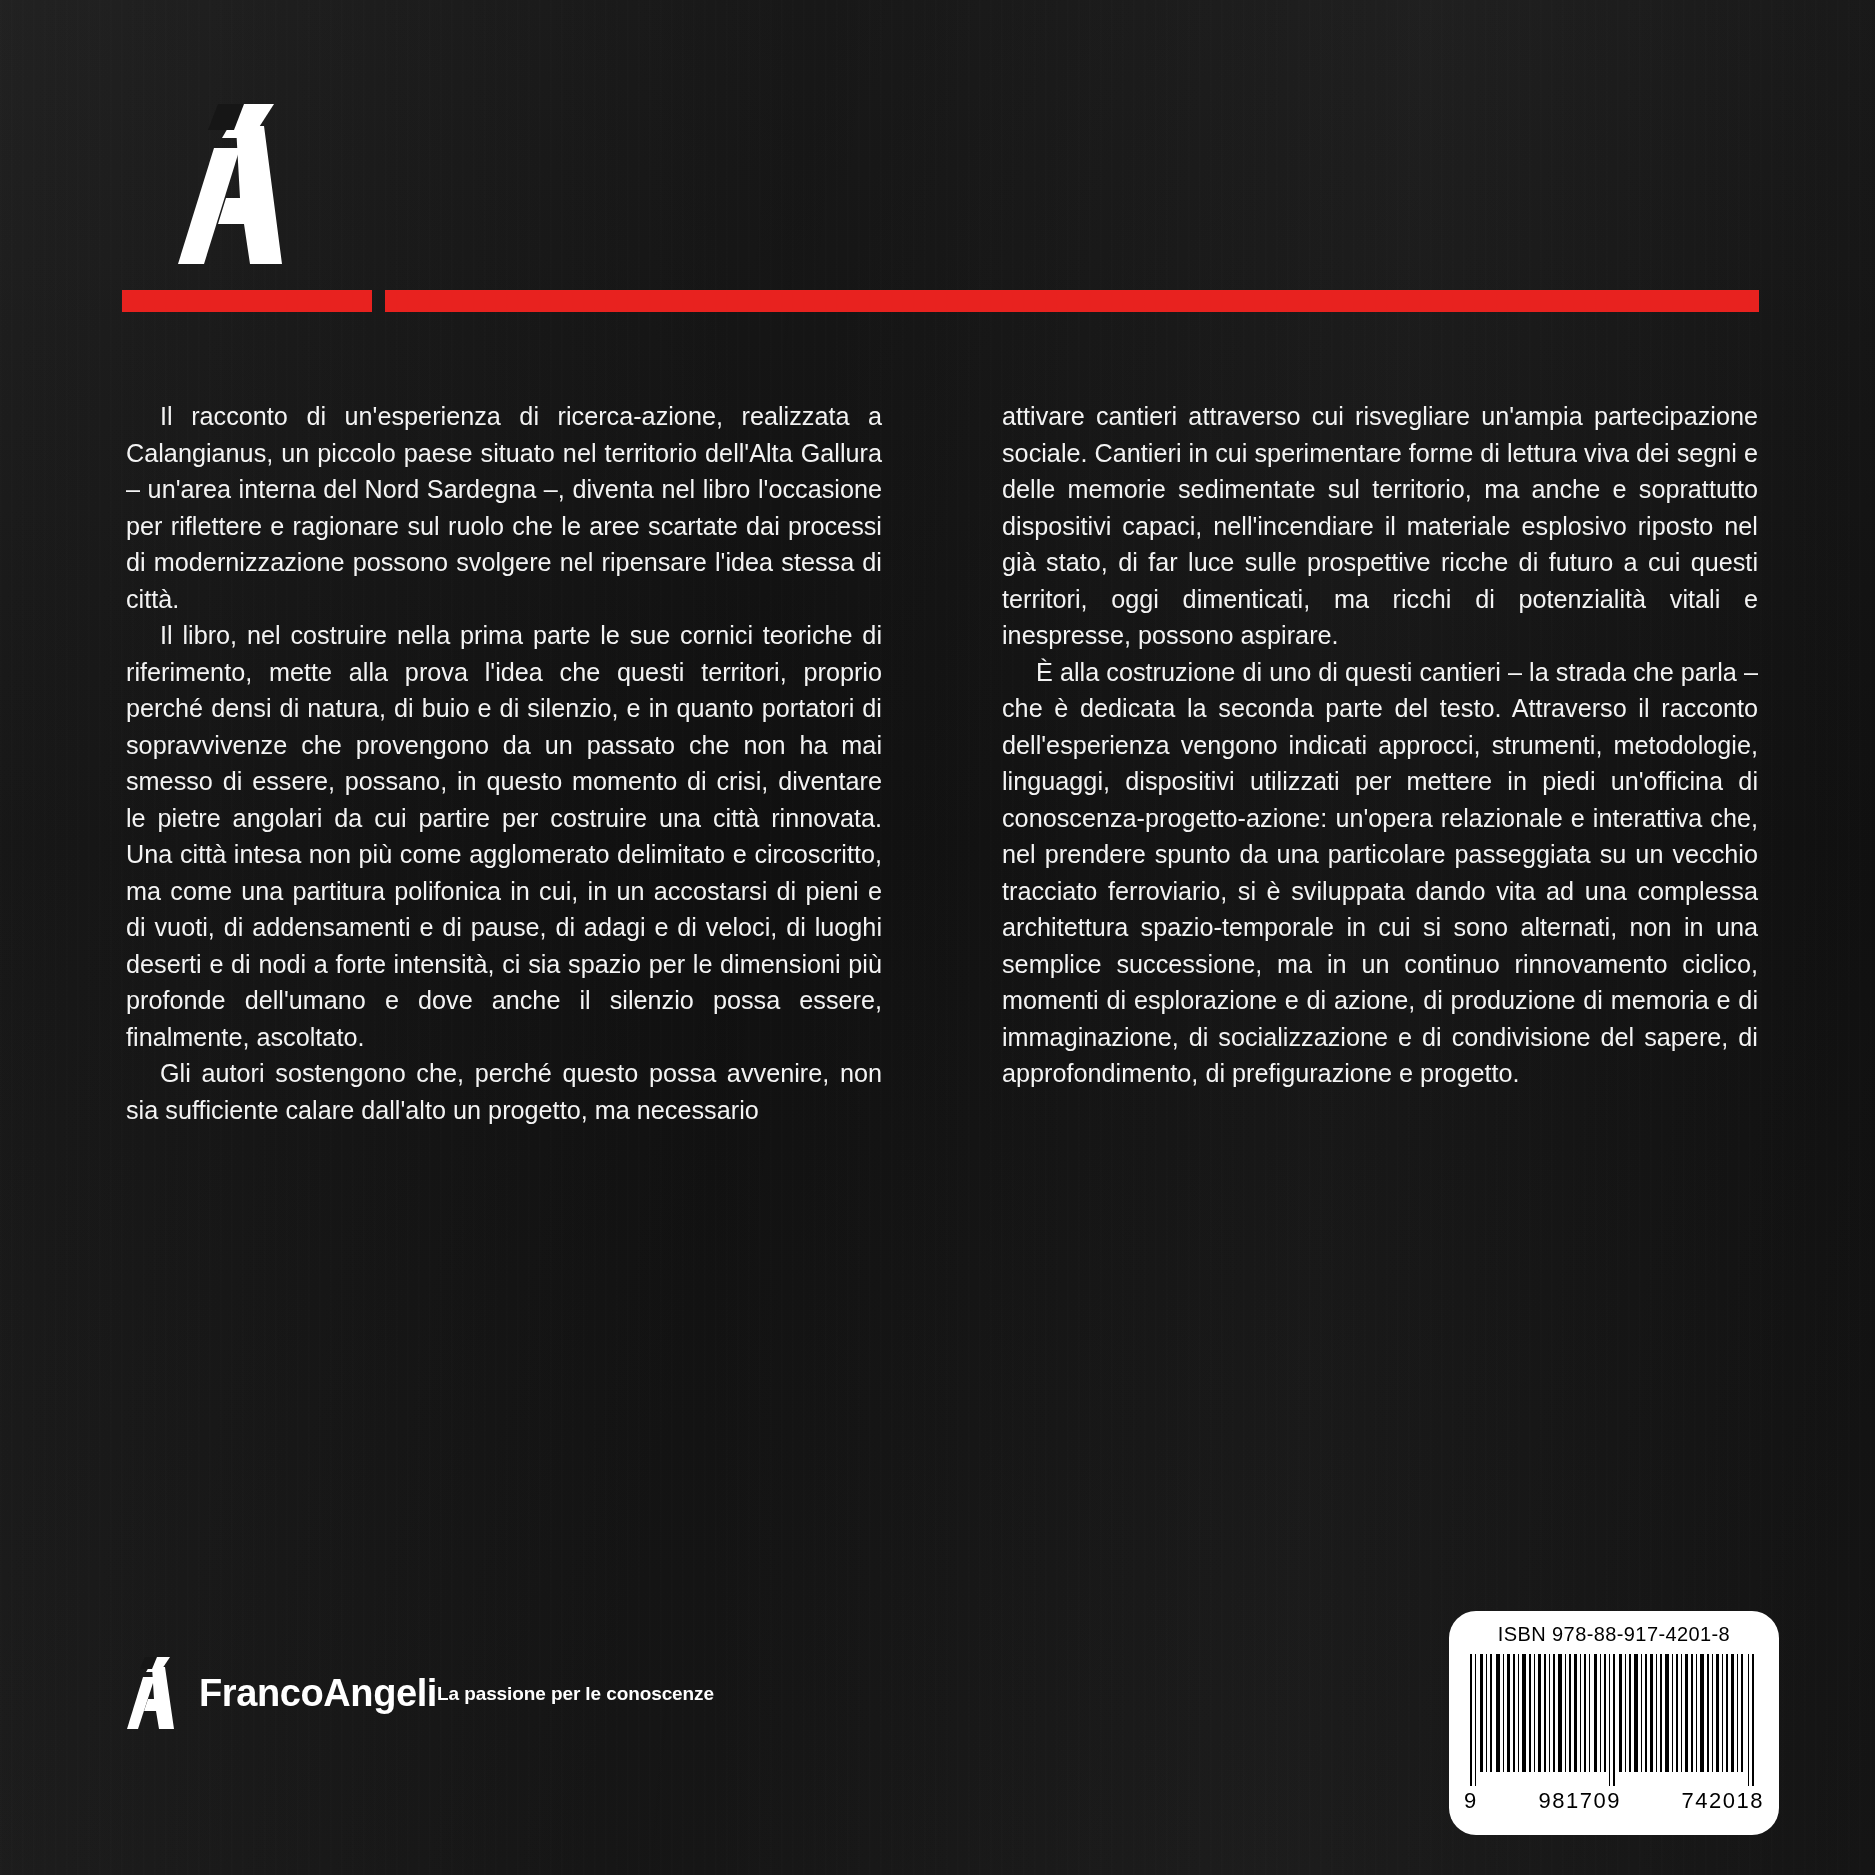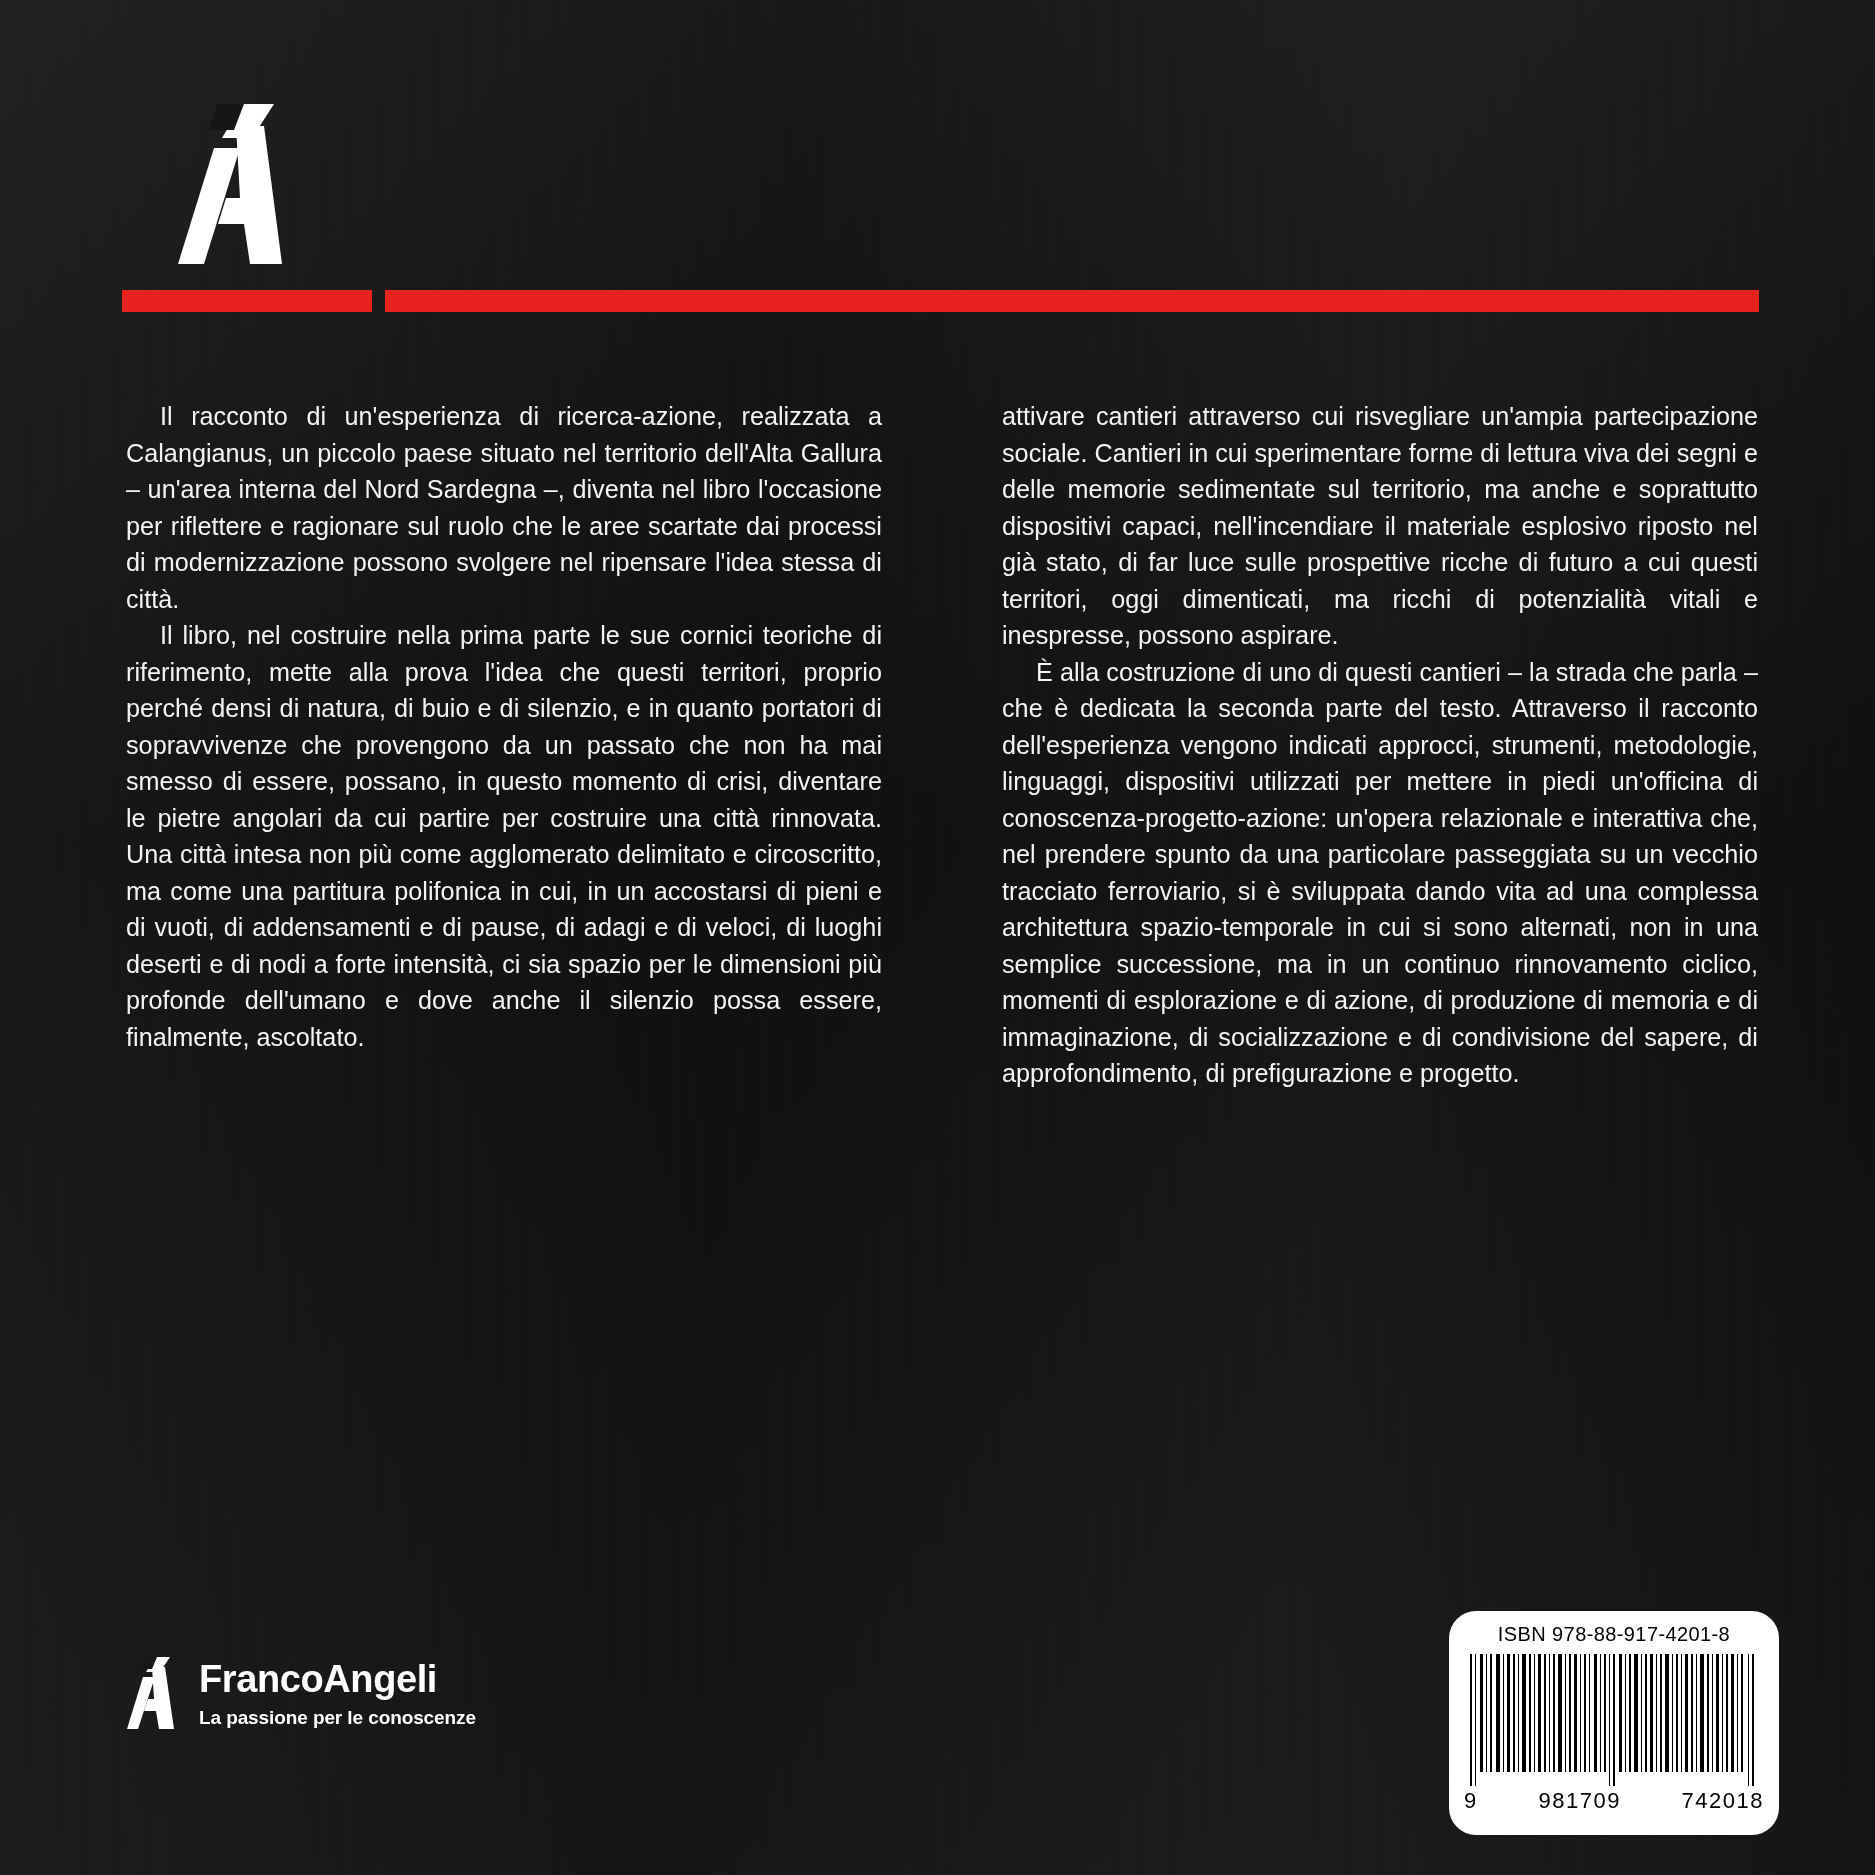--- a/index.html
+++ b/index.html
@@ -102,21 +102,21 @@
     align-items: center;
     gap: 14px;
   }
   .pub-mark {
     width: 58px;
     height: 72px;
     position: relative;
   }
   .pub-text {
     display: flex;
-    flex-direction: column;
+    flex-direction: row;
     justify-content: center;
     line-height: 1;
   }
   .pub-name {
     font-size: 38px;
     font-weight: bold;
     letter-spacing: -0.4px;
     color: #ffffff;
   }
   .pub-tag {
@@ -181,20 +181,21 @@
 
   <div class="rule-wrap">
     <div class="rule-short"></div>
     <div class="rule-long"></div>
   </div>
 
   <div class="columns">
     <div class="col">
       <p>Il racconto di un'esperienza di ricerca-azione, realizzata a Calangianus, un piccolo paese situato nel territorio dell'Alta Gallura – un'area interna del Nord Sardegna –, diventa nel libro l'occasione per riflettere e ragionare sul ruolo che le aree scartate dai processi di modernizzazione possono svolgere nel ripensare l'idea stessa di città.</p>
       <p>Il libro, nel costruire nella prima parte le sue cornici teoriche di riferimento, mette alla prova l'idea che questi territori, proprio perché densi di natura, di buio e di silenzio, e in quanto portatori di sopravvivenze che provengono da un passato che non ha mai smesso di essere, possano, in questo momento di crisi, diventare le pietre angolari da cui partire per costruire una città rinnovata. Una città intesa non più come agglomerato delimitato e circoscritto, ma come una partitura polifonica in cui, in un accostarsi di pieni e di vuoti, di addensamenti e di pause, di adagi e di veloci, di luoghi deserti e di nodi a forte intensità, ci sia spazio per le dimensioni più profonde dell'umano e dove anche il silenzio possa essere, finalmente, ascoltato.</p>
+      <p>Gli autori sostengono che, perché questo possa avvenire, non sia sufficiente calare dall'alto un progetto, ma necessario</p>
     </div>
     <div class="col">
       <p class="no-indent">attivare cantieri attraverso cui risvegliare un'ampia partecipazione sociale. Cantieri in cui sperimentare forme di lettura viva dei segni e delle memorie sedimentate sul territorio, ma anche e soprattutto dispositivi capaci, nell'incendiare il materiale esplosivo riposto nel già stato, di far luce sulle prospettive ricche di futuro a cui questi territori, oggi dimenticati, ma ricchi di potenzialità vitali e inespresse, possono aspirare.</p>
       <p>È alla costruzione di uno di questi cantieri – la strada che parla – che è dedicata la seconda parte del testo. Attraverso il racconto dell'esperienza vengono indicati approcci, strumenti, metodologie, linguaggi, dispositivi utilizzati per mettere in piedi un'officina di conoscenza-progetto-azione: un'opera relazionale e interattiva che, nel prendere spunto da una particolare passeggiata su un vecchio tracciato ferroviario, si è sviluppata dando vita ad una complessa architettura spazio-temporale in cui si sono alternati, non in una semplice successione, ma in un continuo rinnovamento ciclico, momenti di esplorazione e di azione, di produzione di memoria e di immaginazione, di socializzazione e di condivisione del sapere, di approfondimento, di prefigurazione e progetto.</p>
     </div>
   </div>
 
   <div class="pub">
     <div class="pub-mark">
       <svg width="58" height="72" viewBox="0 0 58 72" aria-hidden="true">

